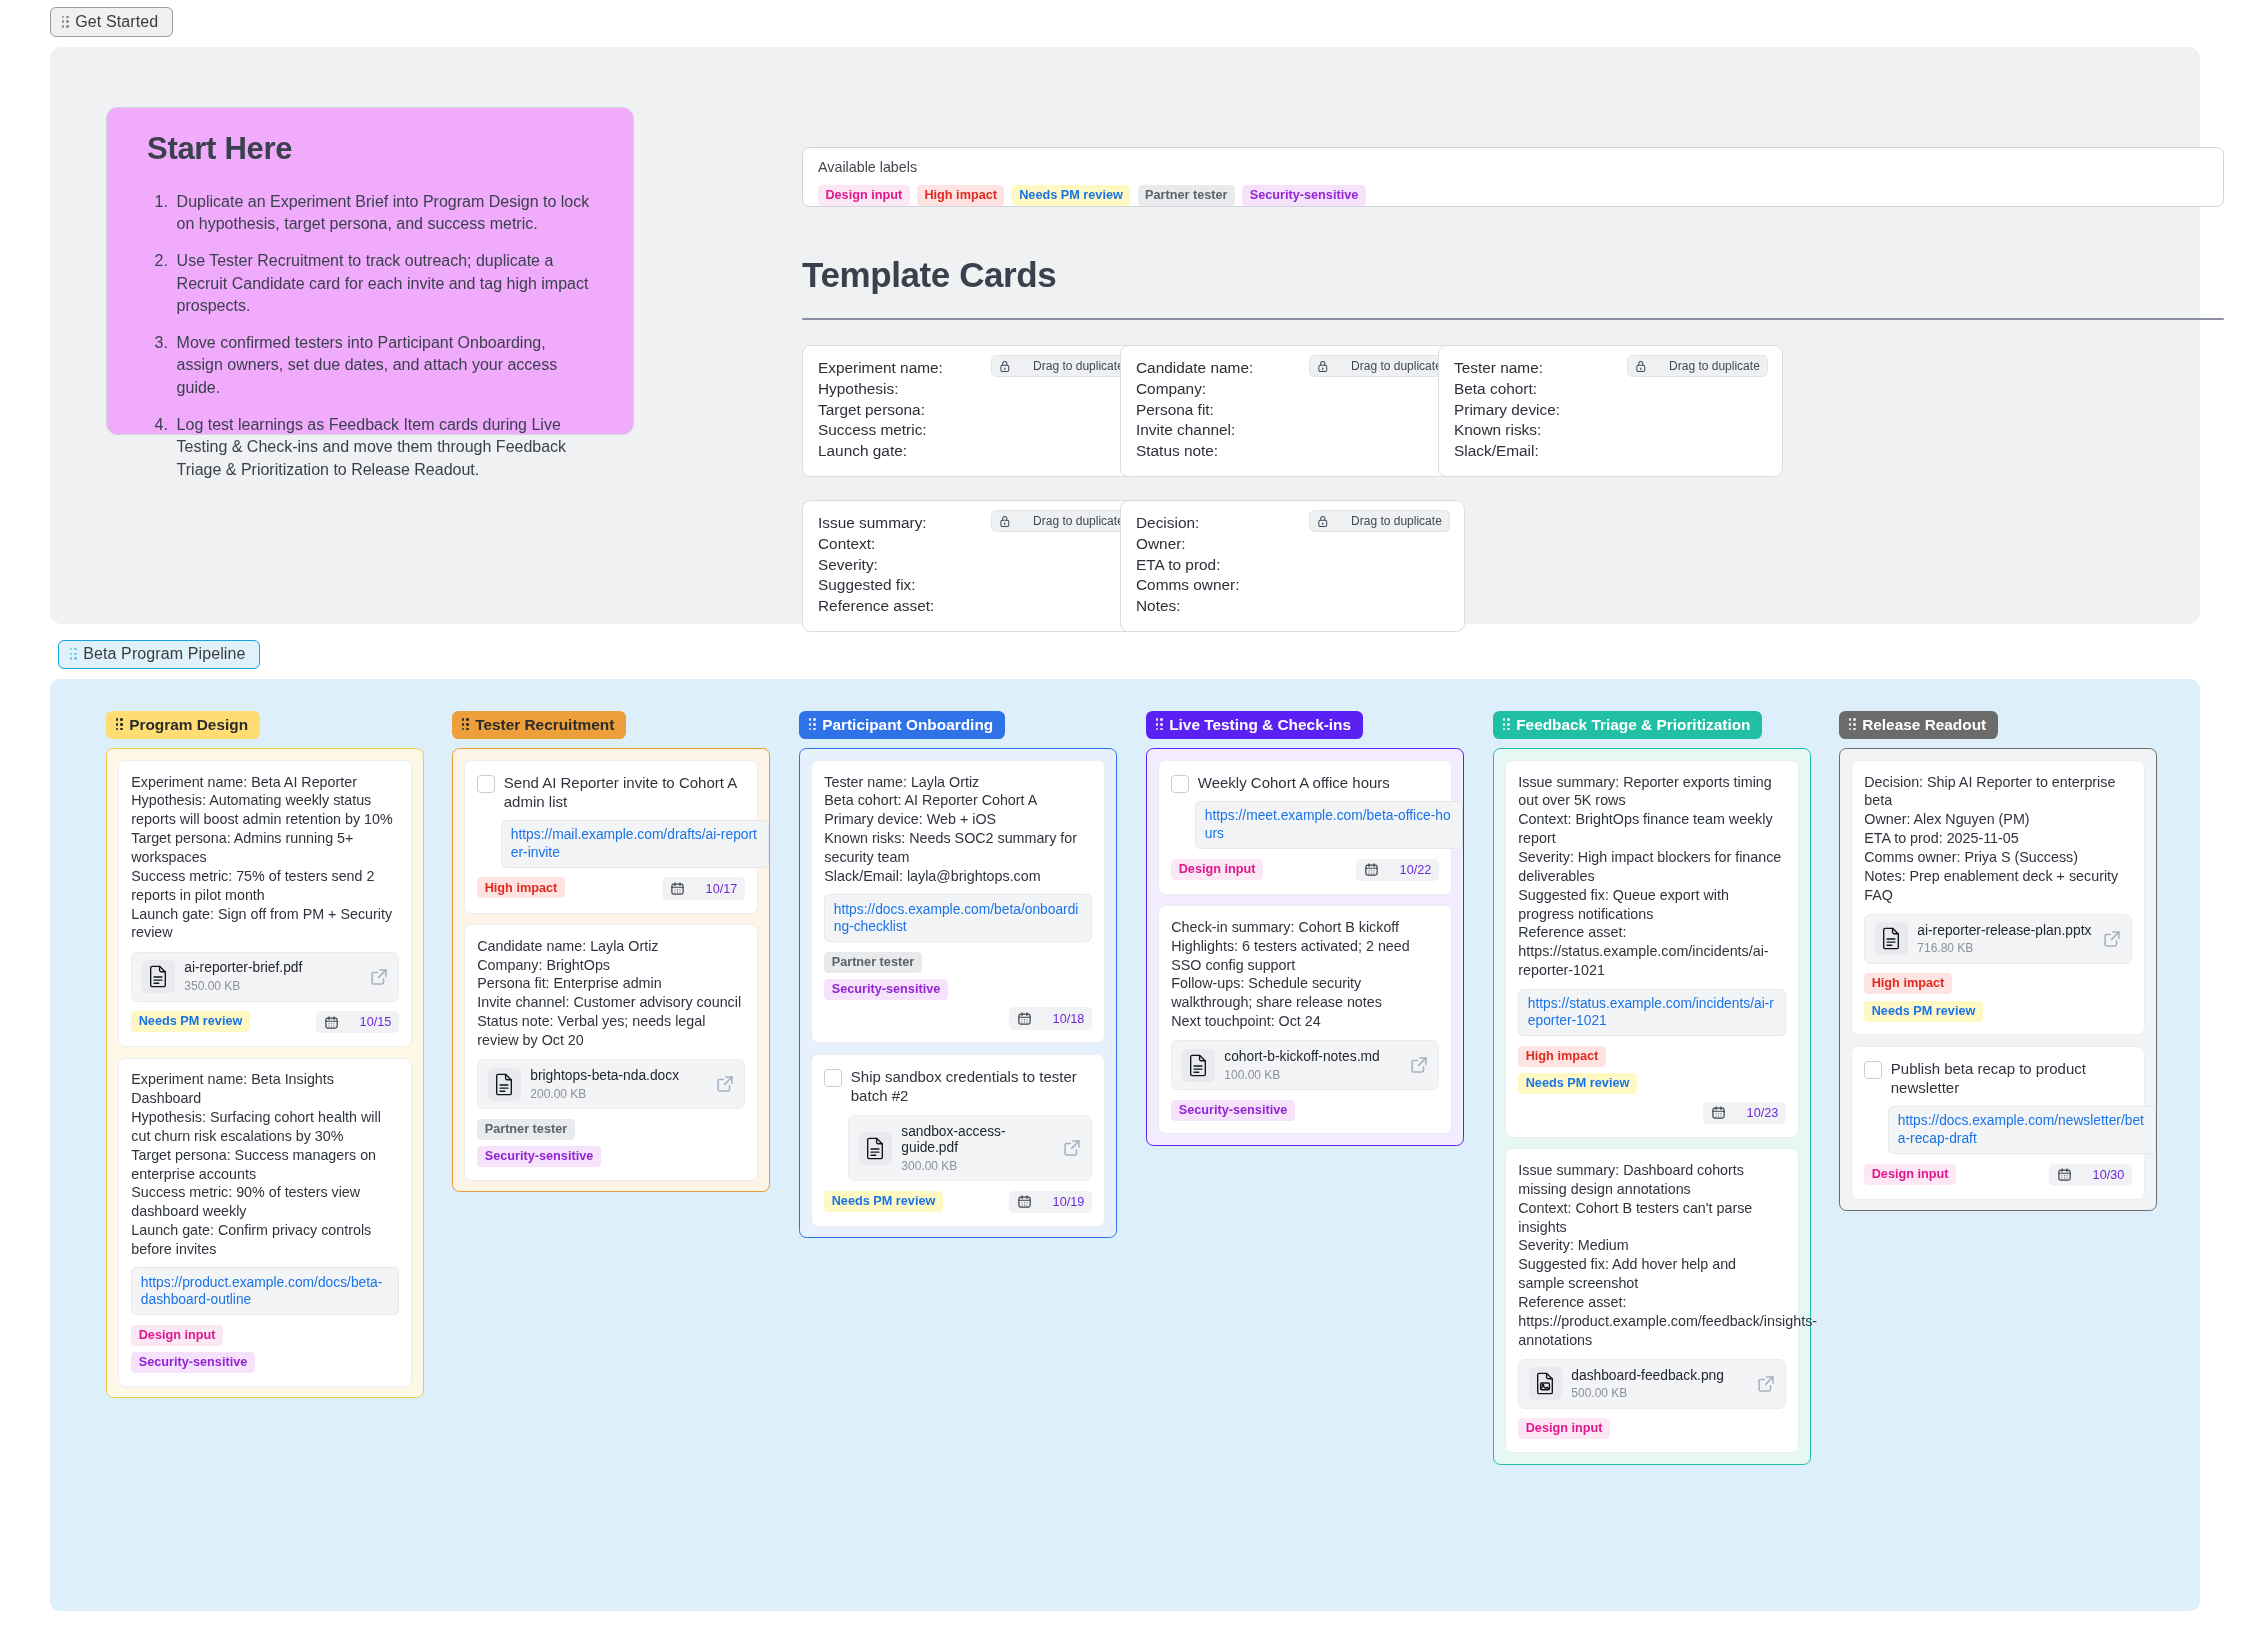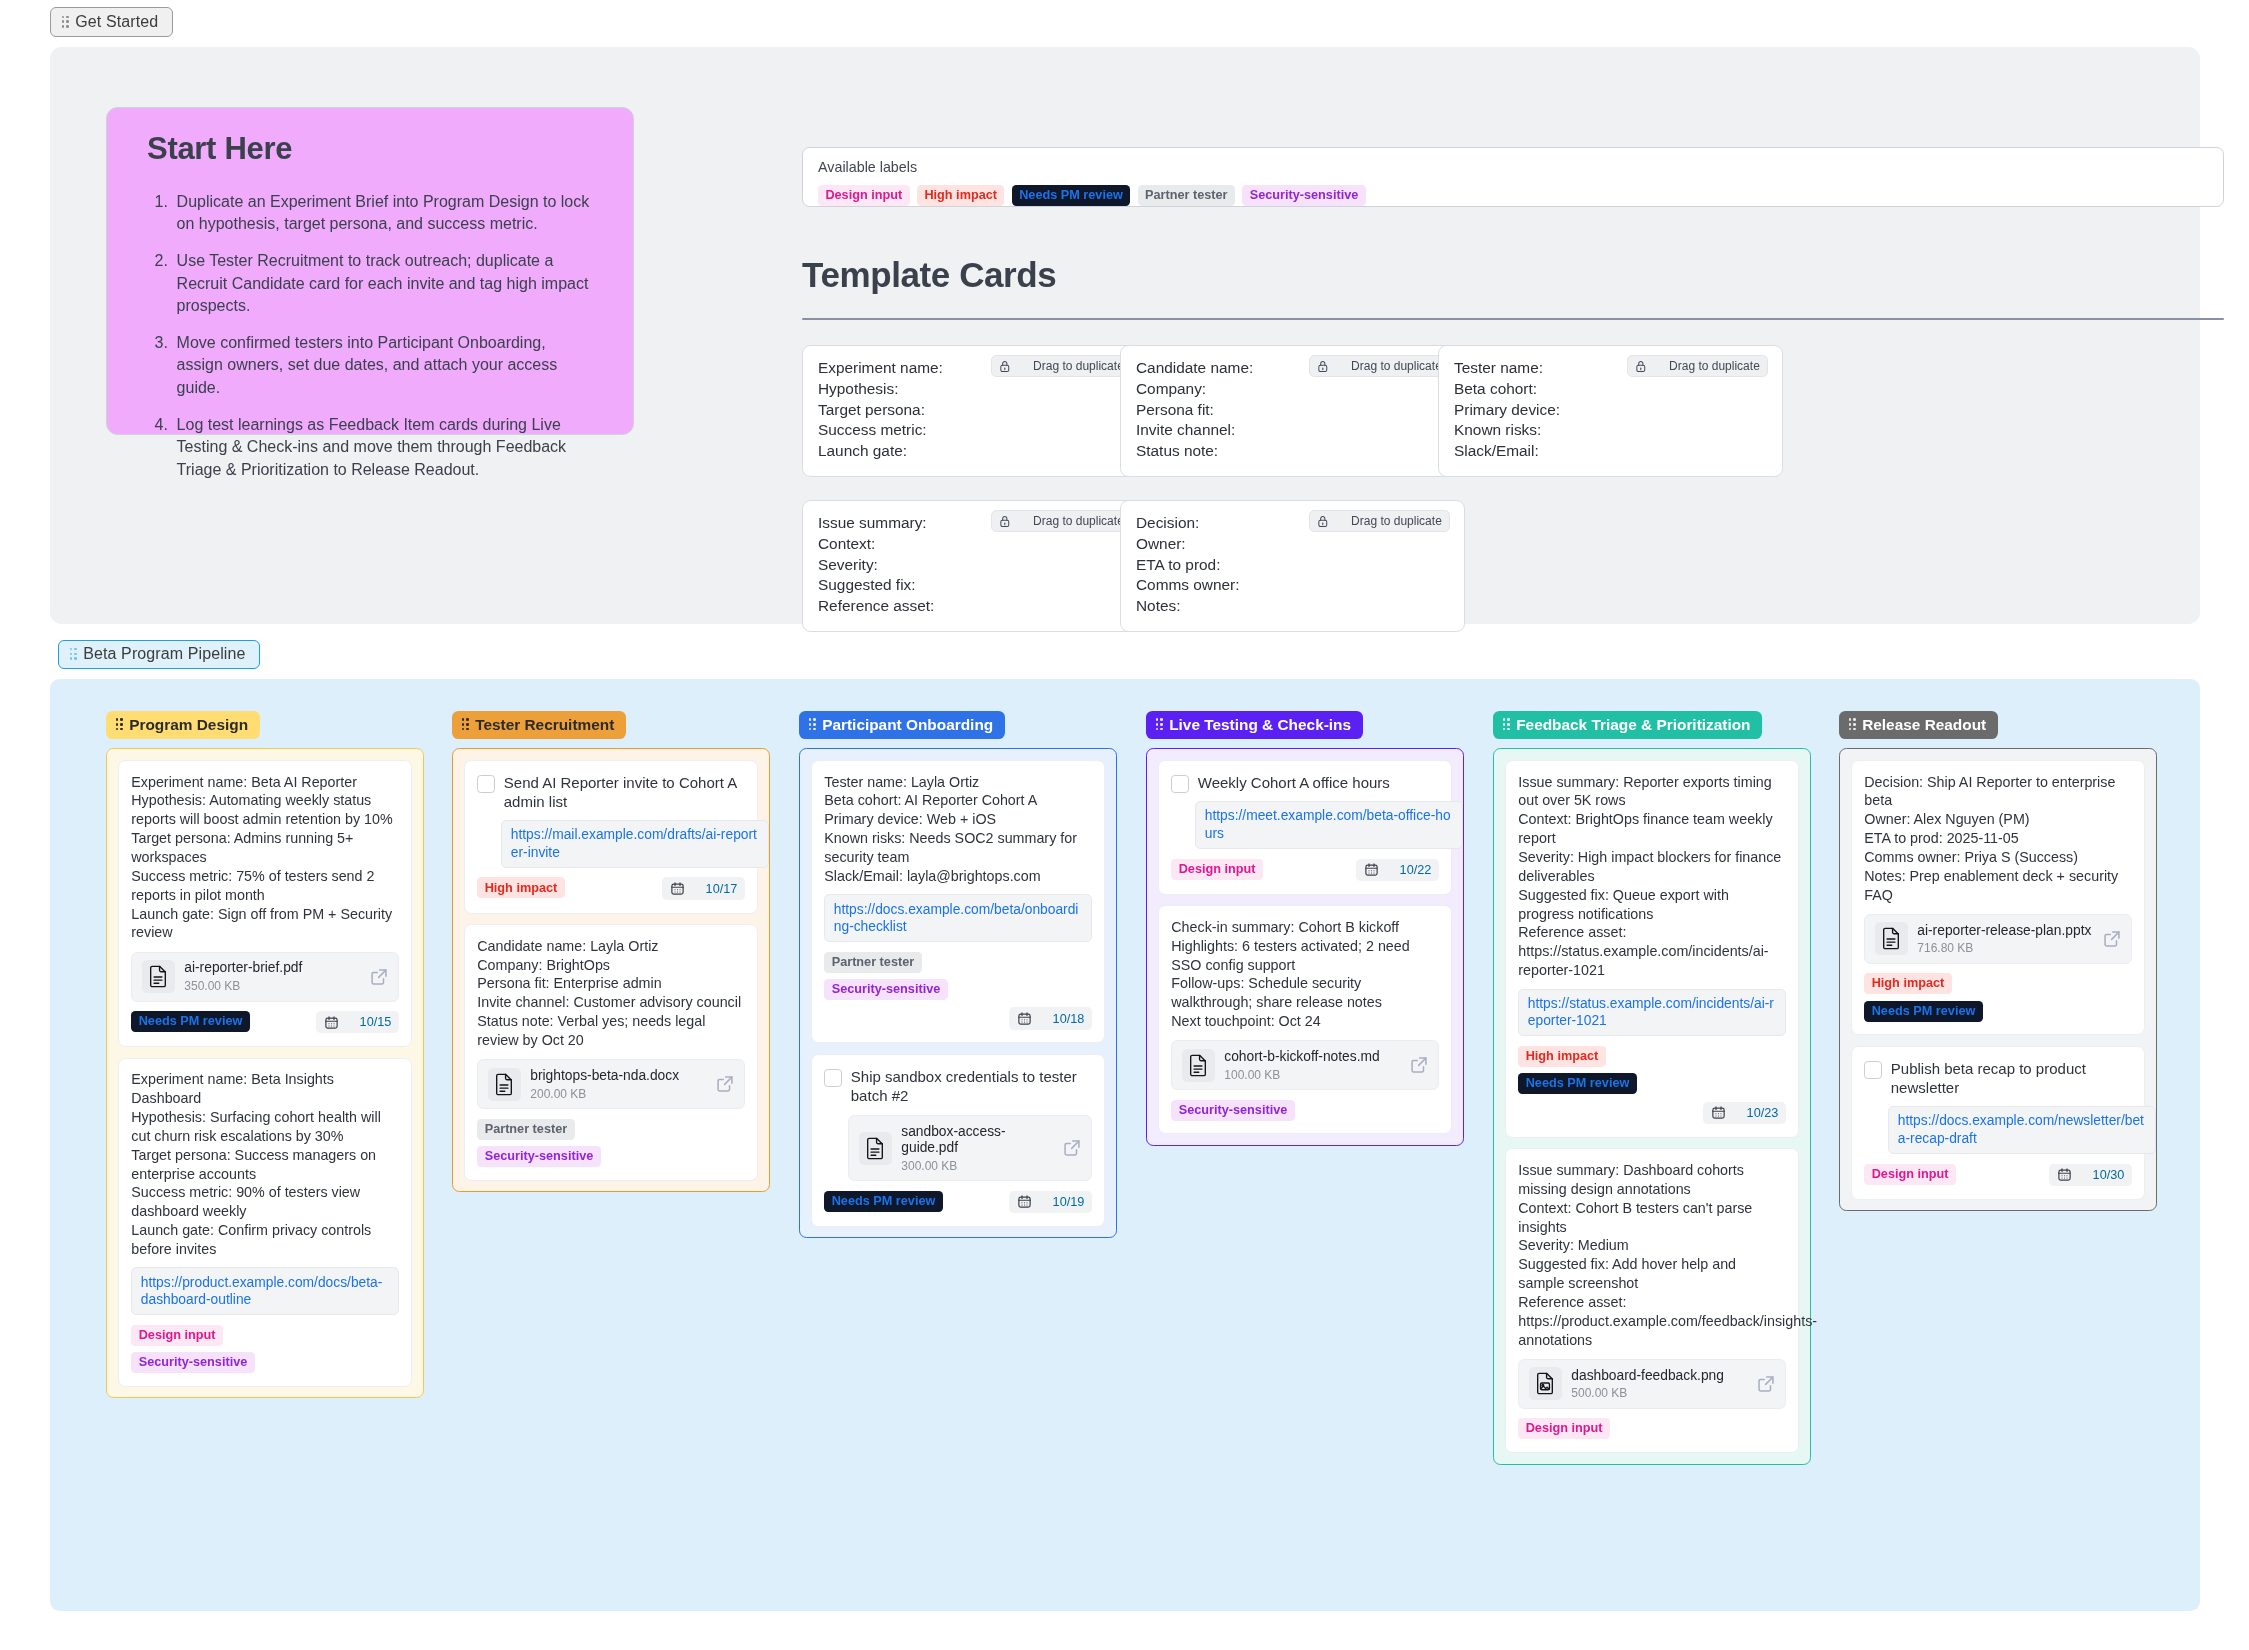--- a/index.html
+++ b/index.html
@@ -79,21 +79,21 @@
 
   .pill {
     display:inline-flex; align-items:center;
     height:21px; padding:0 7.4px;
     border-radius:4.2px;
     font-size:12.7px; font-weight:600; white-space:nowrap;
     line-height:1;
   }
   .pill.design    { background:#fce7f4; color:#e0188f; }
   .pill.high      { background:#fde3e1; color:#e02b20; }
-  .pill.needs     { background:#0f172a; color:#1a73e8;text-align:center; }
+  .pill.needs     { background:#fef9c3; color:#1a73e8;text-align:center; }
   .pill.partner   { background:#e9eaec; color:#5c636e; }
   .pill.security  { background:#f6e3fb; color:#9324d6; }
 
   
   .tpl-heading {
     position:absolute; left:752px; top:208px;
     width:1422px;
   }
   .tpl-heading h2 {
     margin:0; font-size:35px; font-weight:700; letter-spacing:-0.4px;
@@ -198,21 +198,21 @@
   .filechip .ext { flex:0 0 auto; }
 
   .card-foot {
     display:flex; align-items:flex-start; justify-content:space-between;
     gap:7.4px; margin-top:9.5px; flex-wrap:wrap;
   }
   .foot-pills { display:flex; gap:6.4px; flex-wrap:wrap; max-width:74%; }
   .datechip {
     display:inline-flex; align-items:center; gap:21px;
     background:#f1f2f4; border-radius:4.8px;
-    padding:3.7px 7.4px; font-size:12.7px; color:#0369a1; white-space:nowrap;
+    padding:3.7px 7.4px; font-size:12.7px; color:#6d28d9; white-space:nowrap;
     margin-left:auto;
   }
 
   svg { display:block; }
 </style>
 </head>
 <body>
 
 <div id="getstarted-tabbar">
   <div class="tab grey">

